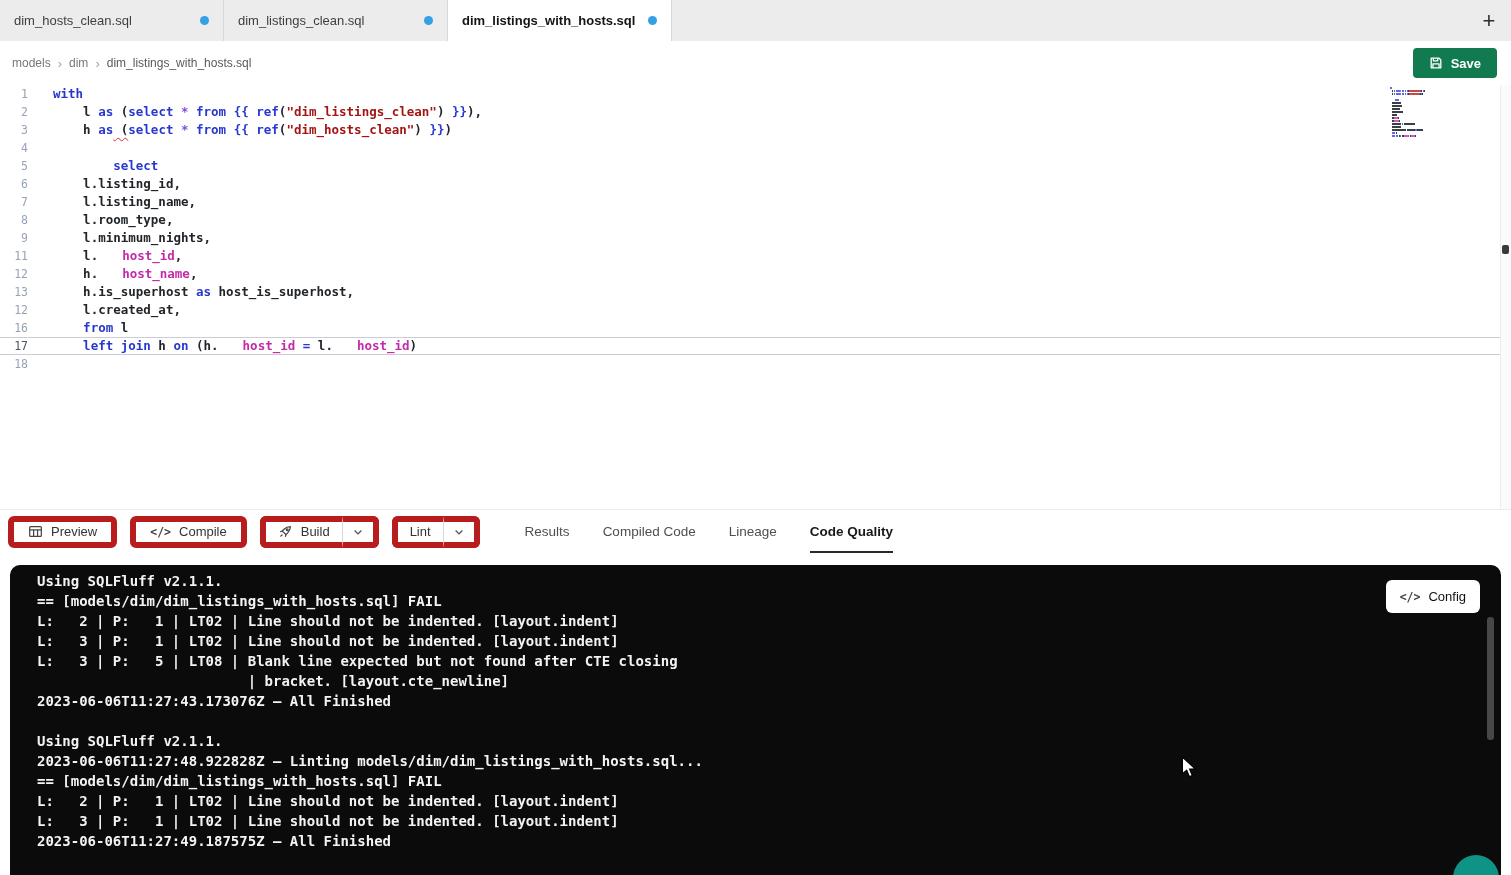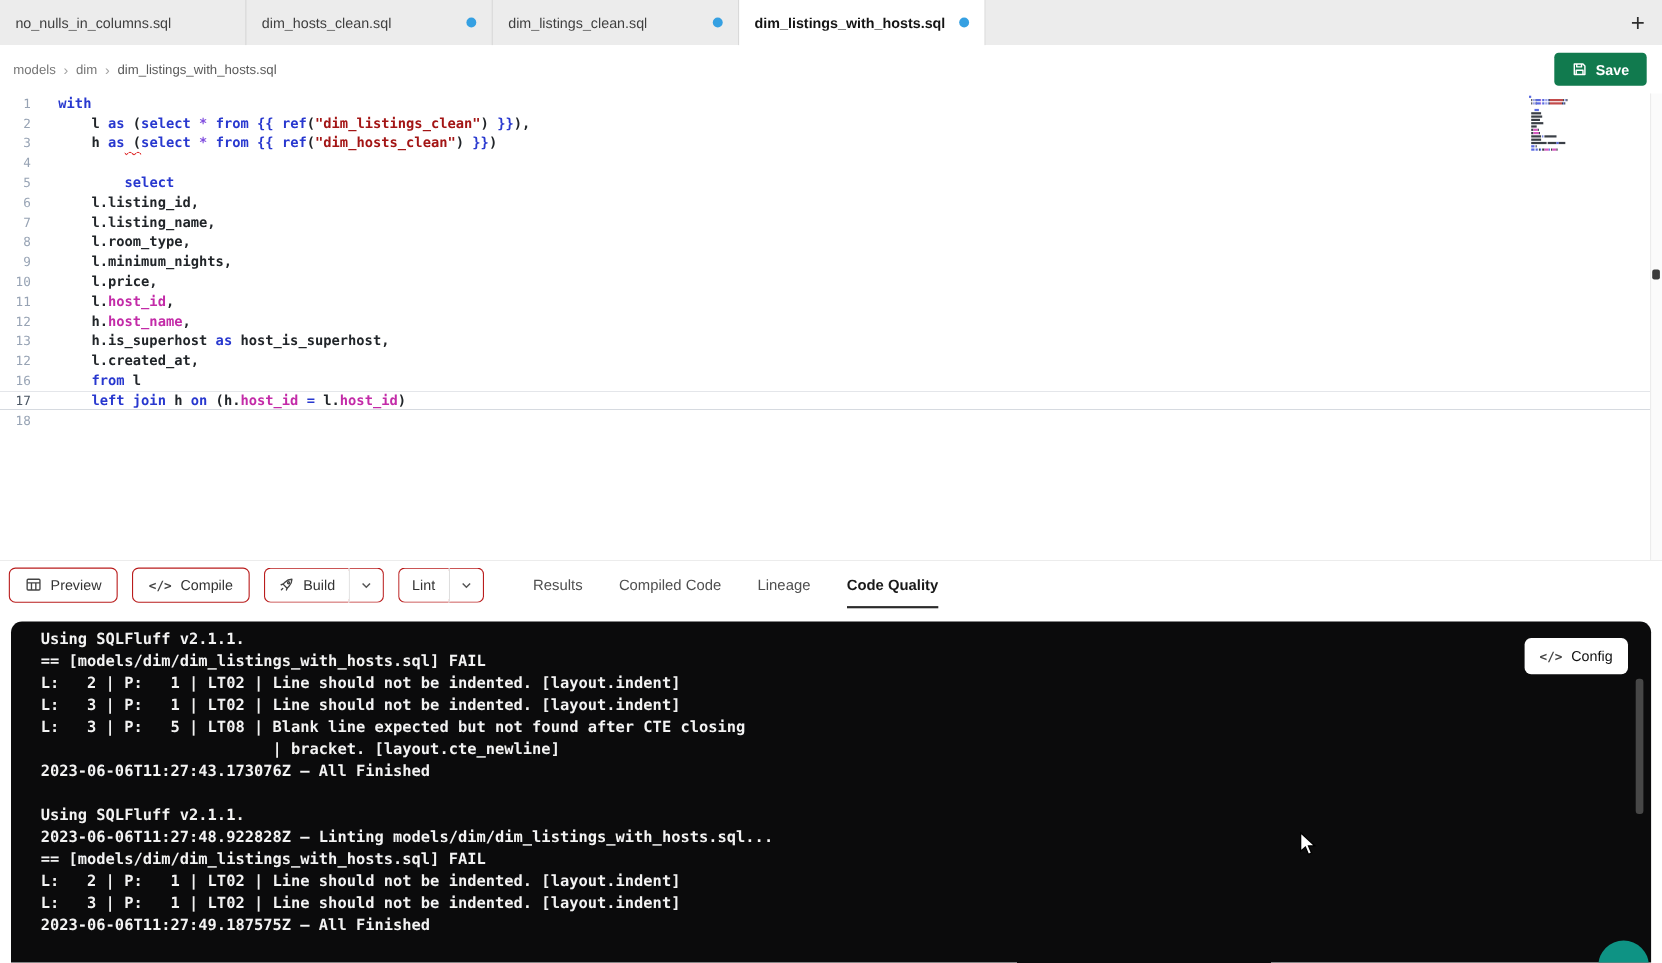--- a/index.html
+++ b/index.html
@@ -33,38 +33,38 @@
   .code-row { display:flex; height:18px; line-height:18px; white-space:pre; }
   .code-row.active { box-shadow: inset 0 1px 0 #c9ced6, inset 0 -1px 0 #c9ced6; }
   .code-row .ln { width:28px; flex:0 0 auto; text-align:right; color:#97a3b4; font-size:11.5px; }
   .code-row.active .ln { color:#4a5562; }
   .code-row .code { padding-left:25px;font-weight:bold; }
   .tk-p { color:var(--c-plain,#212529); }
   .tk-k { color:var(--c-kw,#2838cf); }
   .tk-s { color:var(--c-str,#a31515); }
   .tk-j { color:var(--c-jinja,#2838cf); }
   .tk-o { color:var(--c-op,#8250df); }
-  .tk-m { color:var(--c-mag,#c32ba8); }
+  .tk-m { color:var(--c-mag,#c32ba8);margin-left:24px; }
   .tk-err { text-decoration: underline wavy #e02f2f 1px; text-underline-offset:3px; }
 
   .minimap { position:absolute; top:2px; right:49px; width:72px; }
   .mm-row { display:flex; height:2px; margin-bottom:1px; }
   .mm-row span { display:block; height:2px; }
   .mm-p { background:#3a3f46; } .mm-k { background:#5a6ae0; } .mm-s { background:#c24a4a; }
   .mm-j { background:#5a6ae0; } .mm-o { background:#9a6ae0; } .mm-m { background:#d45ac0; }
 
   .ed-scroll-track { position:absolute; top:0; right:0; width:11px; height:100%;
                      background:#fbfbfb; border-left:1px solid #ececec; }
   .ed-scroll-thumb { position:absolute; top:160px; right:2px; width:7px; height:9px;
                      background:#3a3a3a; border-radius:2px; }
 
   
   .toolbar { height:44px; display:flex; align-items:center; padding:0 8px; border-top:1px solid #ececec; background:#fff; }
   .btn, .seg { display:flex; align-items:center; gap:8px; height:32px; background:#fff;
-               border:1px solid #b91c1c; font-size:13px; color:#333; cursor:pointer;
+               border:6px solid #b91c1c; font-size:13px; color:#333; cursor:pointer;
                font-family:"Liberation Sans", sans-serif; }
   .btn { padding:0 14px; border-radius:6px; }
   .btn + .btn, .split { margin-left:13px; }
   .split { display:flex; }
   .seg.main { padding:0 12px; border-radius:6px 0 0 6px; border-right:none; }
   .seg.chev { padding:0 9px; border-radius:0 6px 6px 0; border-left:1px solid #d6d6d6; }
   .ic { display:flex; align-items:center; }
   .code-glyph { font-family:"DejaVu Sans Mono", monospace; font-size:11.5px; font-weight:bold; color:#444; }
 
   .rtabs { display:flex; margin-left:45px; gap:33px; height:100%; align-items:stretch; }
@@ -87,23 +87,20 @@
 
   
   .mouse-cursor { position:absolute; left:1180px; top:756px; z-index:30; pointer-events:none; }
   .help-bubble { position:absolute; left:1453px; top:855px; width:46px; height:46px; border-radius:50%;
                  background:var(--c-help,#0e9384); z-index:20; cursor:pointer; }
 </style>
 </head>
 <body>
 
 <div class="tabbar">
-  <div class="tab">
-    <span class="tab-label">no_nulls_in_columns.sql</span>
-  </div>
   <div class="tab">
     <span class="tab-label">dim_hosts_clean.sql</span>
     <span class="dot"></span>
   </div>
   <div class="tab">
     <span class="tab-label">dim_listings_clean.sql</span>
     <span class="dot"></span>
   </div>
   <div class="tab active">
     <span class="tab-label">dim_listings_with_hosts.sql</span>
@@ -134,21 +131,20 @@
   <div>
       <div class="code-row"><span class="ln">1</span><span class="code"><span class="tk-k">with</span></span></div>
       <div class="code-row"><span class="ln">2</span><span class="code"><span class="tk-p">    l </span><span class="tk-k">as</span><span class="tk-p"> (</span><span class="tk-k">select</span><span class="tk-p"> </span><span class="tk-o">*</span><span class="tk-p"> </span><span class="tk-k">from</span><span class="tk-p"> </span><span class="tk-j">{{</span><span class="tk-p"> </span><span class="tk-k">ref</span><span class="tk-p">(</span><span class="tk-s">"dim_listings_clean"</span><span class="tk-p">) </span><span class="tk-j">}}</span><span class="tk-p">),</span></span></div>
       <div class="code-row"><span class="ln">3</span><span class="code"><span class="tk-p">    h </span><span class="tk-k">as</span><span class="tk-p tk-err"> (</span><span class="tk-k">select</span><span class="tk-p"> </span><span class="tk-o">*</span><span class="tk-p"> </span><span class="tk-k">from</span><span class="tk-p"> </span><span class="tk-j">{{</span><span class="tk-p"> </span><span class="tk-k">ref</span><span class="tk-p">(</span><span class="tk-s">"dim_hosts_clean"</span><span class="tk-p">) </span><span class="tk-j">}}</span><span class="tk-p">)</span></span></div>
       <div class="code-row"><span class="ln">4</span><span class="code"></span></div>
       <div class="code-row"><span class="ln">5</span><span class="code"><span class="tk-p">        </span><span class="tk-k">select</span></span></div>
       <div class="code-row"><span class="ln">6</span><span class="code"><span class="tk-p">    l.listing_id,</span></span></div>
       <div class="code-row"><span class="ln">7</span><span class="code"><span class="tk-p">    l.listing_name,</span></span></div>
       <div class="code-row"><span class="ln">8</span><span class="code"><span class="tk-p">    l.room_type,</span></span></div>
       <div class="code-row"><span class="ln">9</span><span class="code"><span class="tk-p">    l.minimum_nights,</span></span></div>
-      <div class="code-row"><span class="ln">10</span><span class="code"><span class="tk-p">    l.price,</span></span></div>
       <div class="code-row"><span class="ln">11</span><span class="code"><span class="tk-p">    l.</span><span class="tk-m">host_id</span><span class="tk-p">,</span></span></div>
       <div class="code-row"><span class="ln">12</span><span class="code"><span class="tk-p">    h.</span><span class="tk-m">host_name</span><span class="tk-p">,</span></span></div>
       <div class="code-row"><span class="ln">13</span><span class="code"><span class="tk-p">    h.is_superhost </span><span class="tk-k">as</span><span class="tk-p"> host_is_superhost,</span></span></div>
       <div class="code-row"><span class="ln">12</span><span class="code"><span class="tk-p">    l.created_at,</span></span></div>
       <div class="code-row"><span class="ln">16</span><span class="code"><span class="tk-p">    </span><span class="tk-k">from</span><span class="tk-p"> l</span></span></div>
       <div class="code-row active"><span class="ln">17</span><span class="code"><span class="tk-p">    </span><span class="tk-k">left join</span><span class="tk-p"> h </span><span class="tk-k">on</span><span class="tk-p"> (h.</span><span class="tk-m">host_id</span><span class="tk-p"> </span><span class="tk-k">=</span><span class="tk-p"> l.</span><span class="tk-m">host_id</span><span class="tk-p">)</span></span></div>
       <div class="code-row"><span class="ln">18</span><span class="code"></span></div>
     </div>
   <div class="minimap">
       <div class="mm-row">

